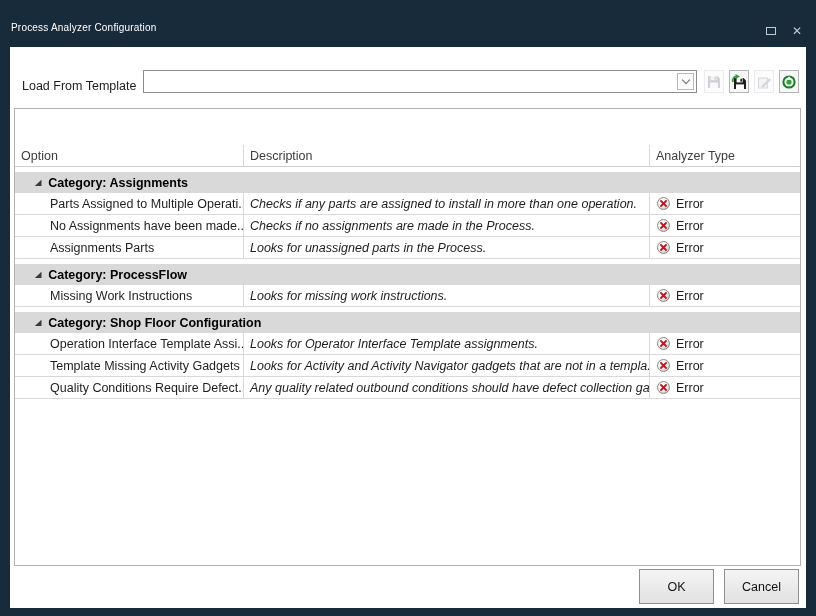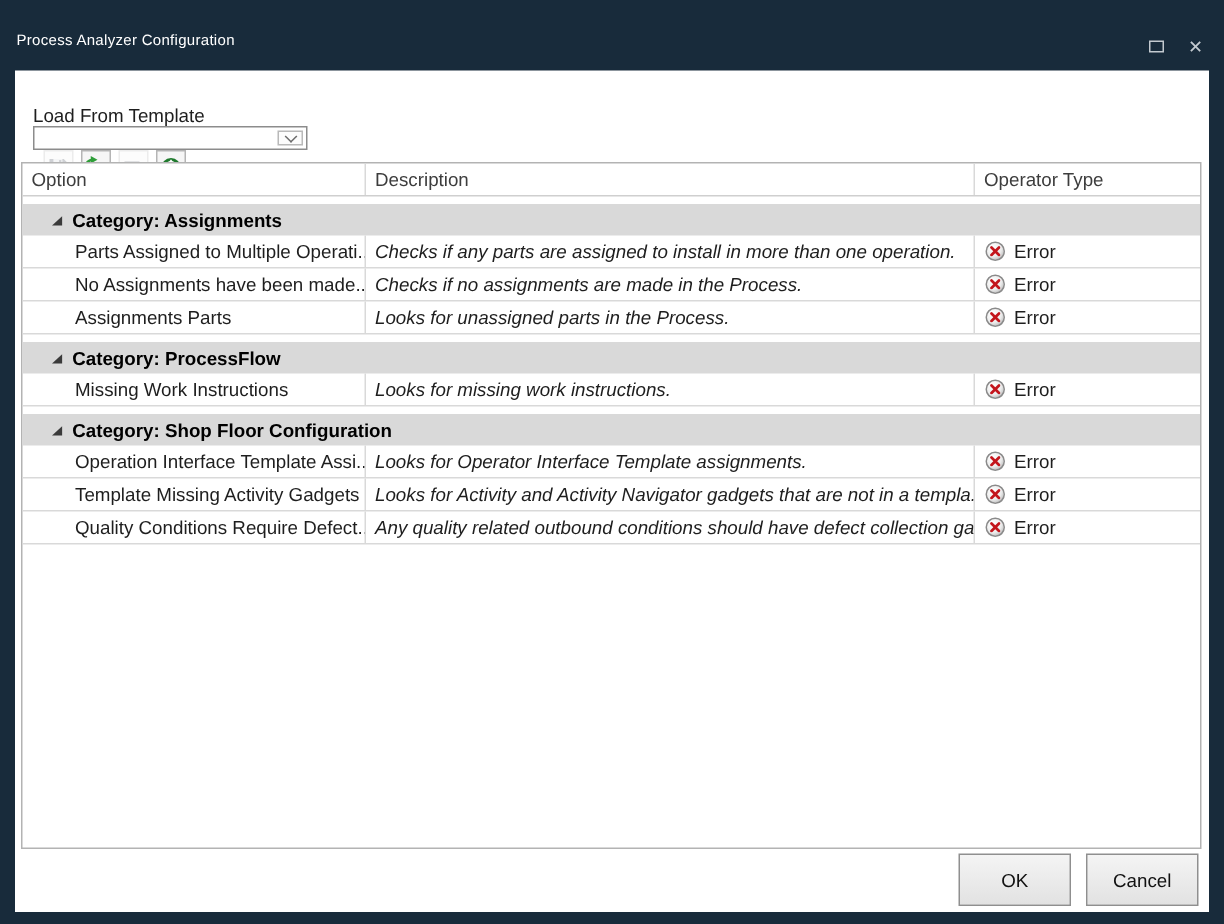--- a/index.html
+++ b/index.html
@@ -28,21 +28,21 @@
 
   
   .content {
     position:absolute; left:10px; right:10px; top:47px; bottom:8px;
     background:#ffffff;
   }
 
   
   .toolbar {
     position:absolute; top:23px; left:0; right:0; height:23px;
-    display:flex; align-items:flex-start; padding:0 7px 0 12px;flex-direction:column;
+    display:flex; align-items:flex-end; padding:0 7px 0 12px;
   }
   .toolbar-label { font-size:12.5px; color:#1e1e1e; margin-right:7px; white-space:nowrap; }
   .combo {
     flex:1; height:23px; border:1px solid #8c8c8c; background:#fff;
     position:relative; display:flex; align-items:center;
   }
   .combo input {
     border:none; outline:none; flex:1; height:100%;
     font-size:12px; padding:0 22px 0 4px; background:transparent;
     font-family:inherit;
@@ -63,21 +63,21 @@
   }
   .tool-btn.disabled { border-color:#dedede; background:#fbfbfb; opacity:.55; }
 
   
   .grid {
     position:absolute; left:4px; right:5px; top:61px; bottom:42px;
     border:1px solid #b3b3b3; background:#fff; overflow:hidden;
     font-size:12.5px; color:#1e1e1e;
   }
   .grid-header {
-    display:flex; height:22px; border-bottom:1px solid #cfcfcf; color:#3d3d3d;
+    display:flex; height:22px; border-bottom:1px solid #cfcfcf; color:#3d3d3d;margin-top:36px;
   }
   .grid-header .hcol {
     padding:4px 0 0 6px; border-right:1px solid #d9d9d9; overflow:hidden; white-space:nowrap;
   }
   .hcol.h-option { width:229px; }
   .hcol.h-desc   { width:406px; }
   .hcol.h-type   { flex:1; border-right:none; }
 
   .group-row {
     height:21px; margin-top:5px; background:#d9d9d9;
@@ -175,21 +175,21 @@
           <polygon points="8,2.2 10.4,5.4 5.6,5.4" fill="#ffffff"></polygon>
         </svg>
       </span>
     </div>
   </div>
 
   <div class="grid">
     <div class="grid-header">
       <div class="hcol h-option">Option</div>
       <div class="hcol h-desc">Description</div>
-      <div class="hcol h-type">Operator Type</div>
+      <div class="hcol h-type">Analyzer Type</div>
     </div>
     <div>
         <div class="group-row">
           <span class="expander">◢</span>
           <span class="group-label">Category: Assignments</span>
         </div>
         <div class="data-row">
           <div class="cell c-option">Parts Assigned to Multiple Operati...</div>
           <div class="cell c-desc">Checks if any parts are assigned to install in more than one operation.</div>
           <div class="cell c-type">

